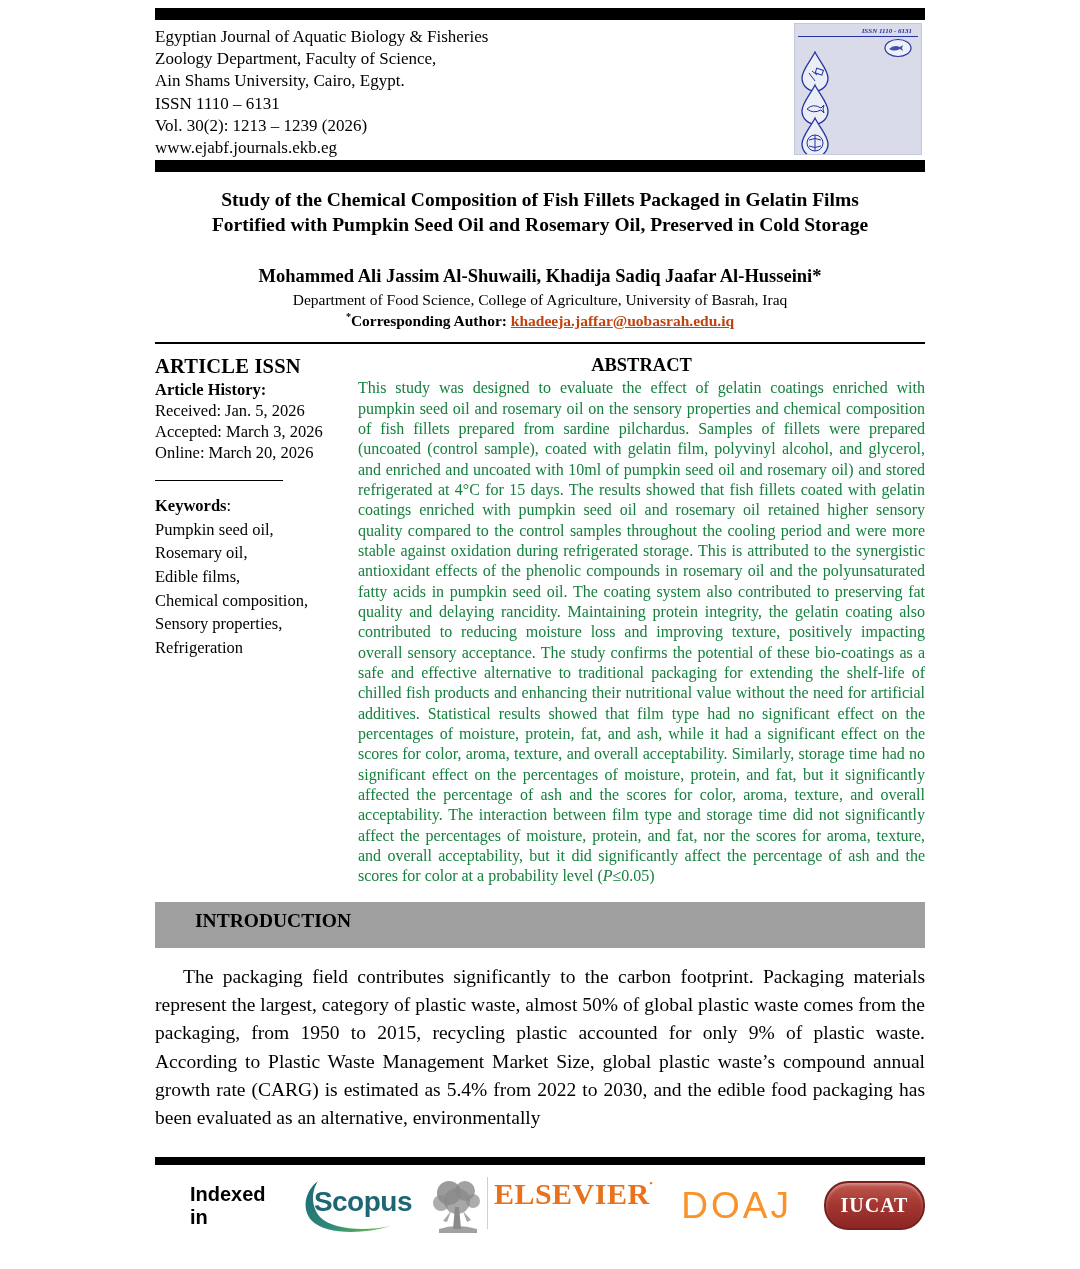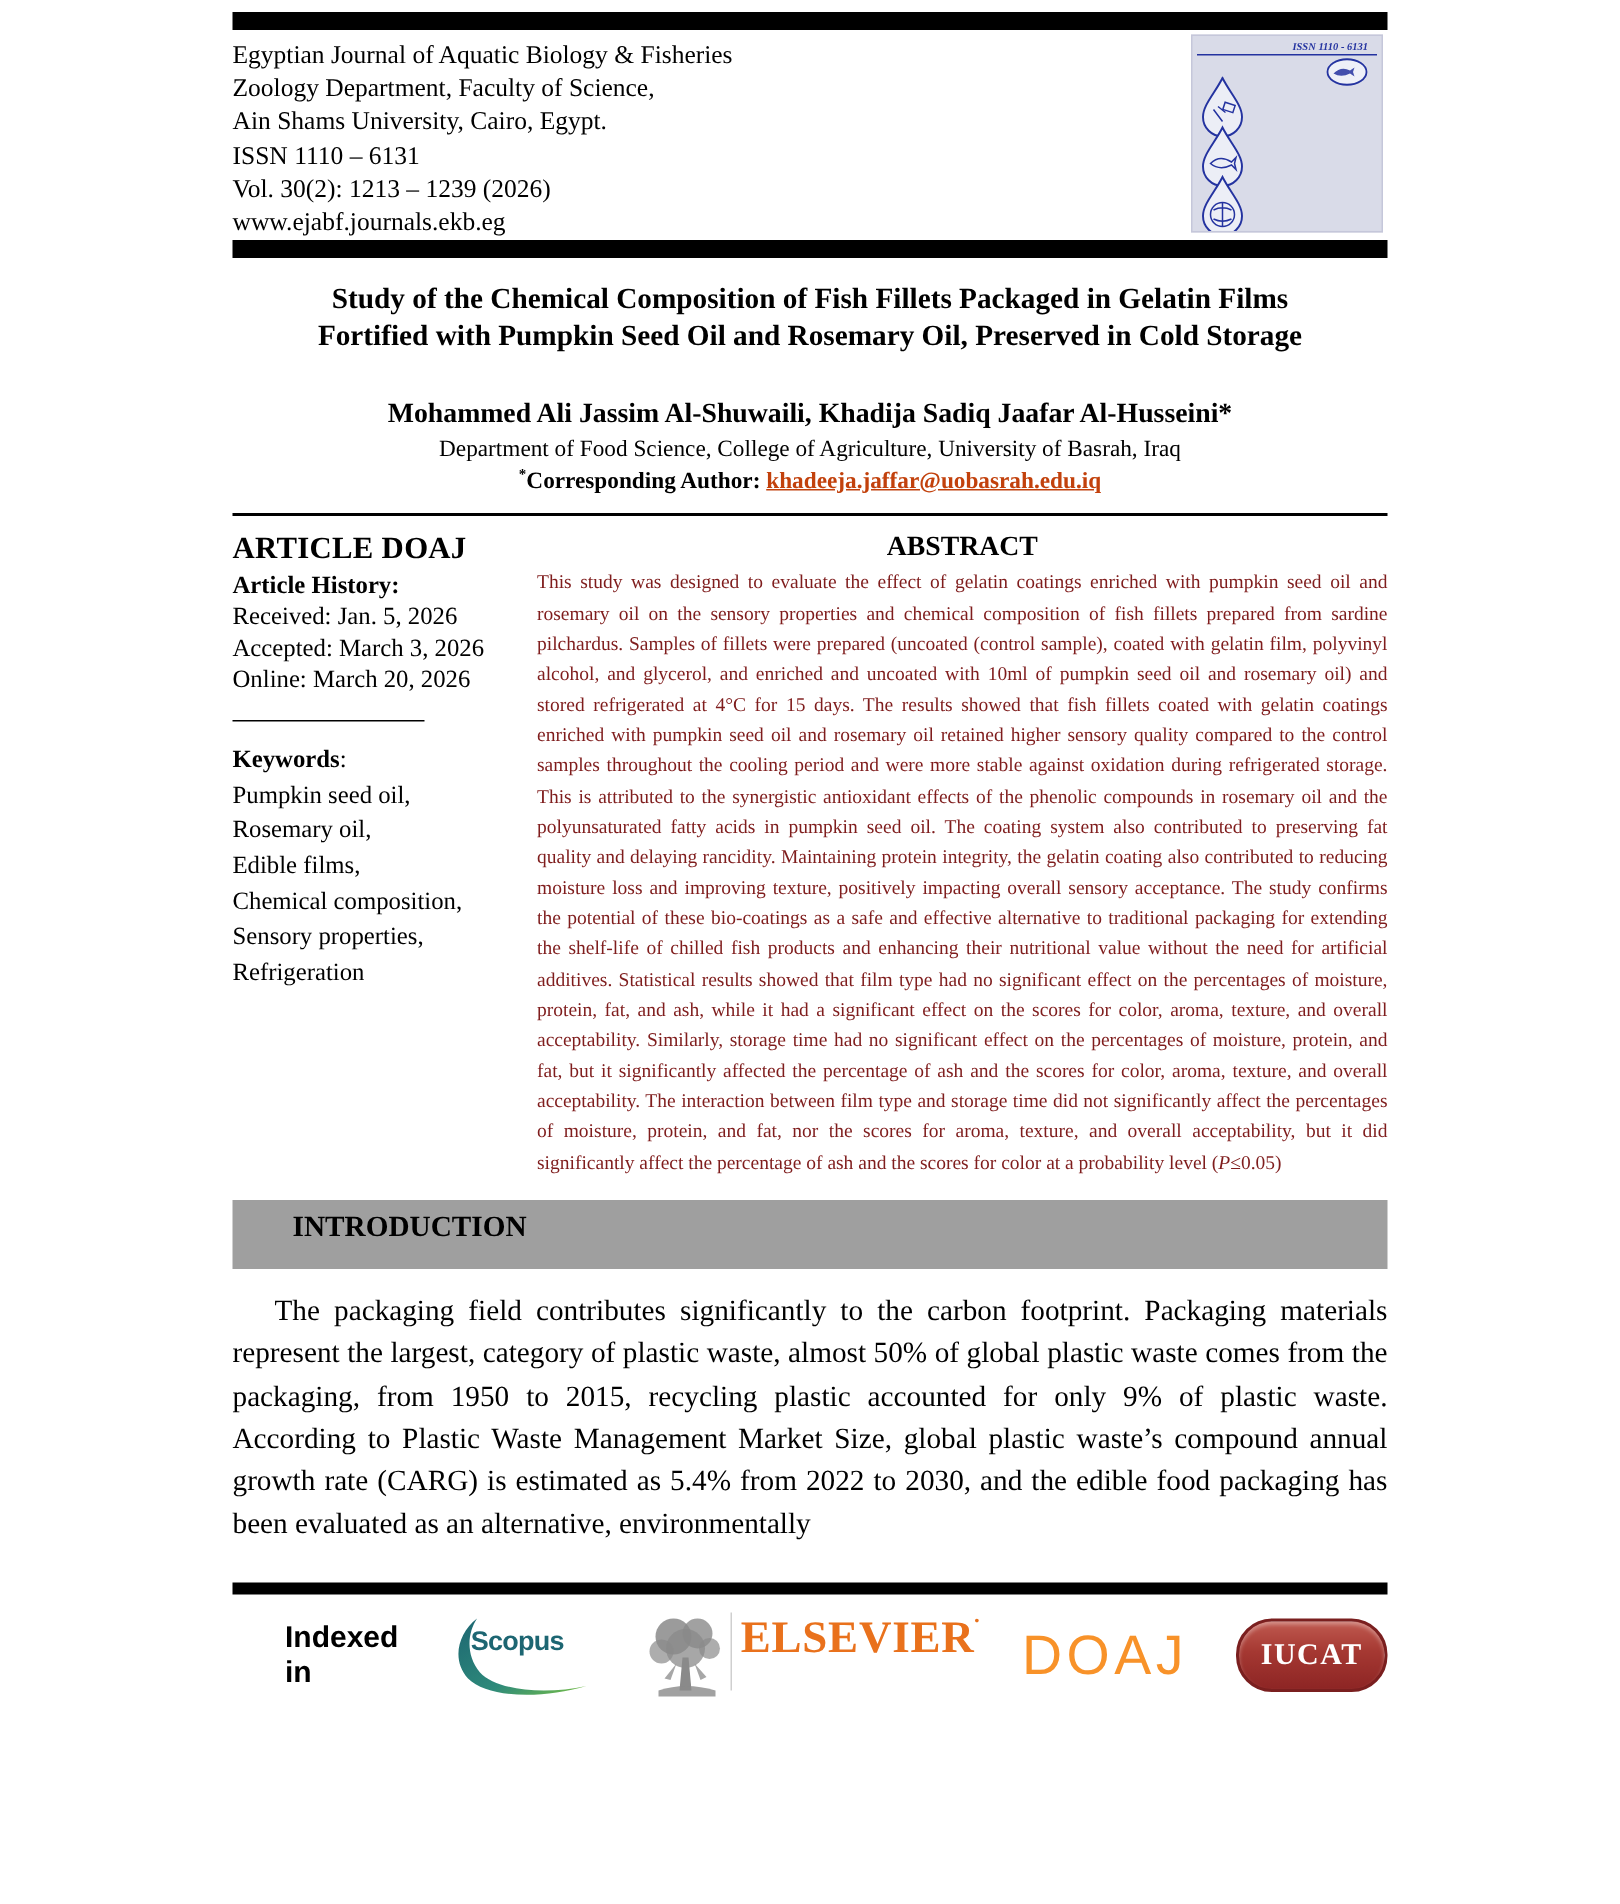--- a/index.html
+++ b/index.html
@@ -51,39 +51,39 @@
   .two-col { display: flex; margin-top: 11px; }
   .article-info { width: 190px; flex-shrink: 0; font-size: 16.5px; }
   .article-info h2 { font-size: 20.5px; margin: 0 0 1px 0; letter-spacing: 0.2px; }
   .ai-bold { font-weight: bold; }
   .history-line { line-height: 21px; }
   .info-sep { width: 128px; border-bottom: 1.5px solid #000; margin: 17px 0 13px 0; }
   .keywords-line { line-height: 23.6px; }
 
   .abstract { flex: 1; margin-left: 13px; }
   .abstract h2 { text-align: center; font-size: 18.5px; margin: 0 0 2px 0; }
-  .abstract p { margin: 0; font-size: 13px; line-height: 20.35px; text-align: justify; color: #7f1d1d; }
+  .abstract p { margin: 0; font-size: 16px; line-height: 20.35px; text-align: justify; color: #15803d; }
 
   .section-bar {
     margin-top: 15px; height: 46px; background: #9f9f9f;
     display: flex; align-items: center;
   }
   .section-bar span { font-weight: bold; font-size: 19.5px; padding-left: 40px; margin-top: -8px; }
 
   .intro { font-size: 19.5px; line-height: 28.3px; text-align: justify; text-indent: 28px; margin: 15px 0 0 0; }
 
   .footer-bar { height: 8px; background: #000; margin-top: 24px; }
   .footer-logos { display: flex; align-items: center; margin-top: 12px; padding-left: 35px; }
   .indexed { font-family: "Liberation Sans", sans-serif; font-weight: bold; font-size: 20px; }
 
   .scopus { position: relative; width: 102px; height: 58px; margin-left: 22px; flex-shrink: 0; }
   .scopus-text {
     position: absolute; left: 13px; top: 9px;
     font-family: "Liberation Sans", sans-serif; font-weight: bold;
-    font-size: 18px; color: #1d6672; letter-spacing: -0.5px;
+    font-size: 28px; color: #1d6672; letter-spacing: -0.5px;
   }
   .elsevier { display: flex; align-items: flex-start; margin-left: 26px; }
   .elsevier-divider { width: 1px; height: 52px; background: #cfcfcf; margin: 0 6px 0 2px; }
   .elsevier-text {
     font-family: "Liberation Serif", serif; font-weight: bold;
     font-size: 30px; color: #e9711c; letter-spacing: 0.5px;
   }
   .elsevier-mark { font-size: 9px; color: #e9711c; vertical-align: 18px; }
   .doaj {
     font-family: "Liberation Sans", sans-serif; font-size: 37px;
@@ -165,21 +165,21 @@
   <div class="authors">Mohammed Ali Jassim Al-Shuwaili, Khadija Sadiq Jaafar Al-Husseini*</div>
   <div class="affiliation">Department of Food Science, College of Agriculture, University of Basrah, Iraq</div>
   <div class="corresponding">
     <sup>*</sup><span>Corresponding Author: </span><a class="email">khadeeja.jaffar@uobasrah.edu.iq</a>
   </div>
 
   <hr class="rule">
 
   <div class="two-col">
     <aside class="article-info">
-      <h2>ARTICLE DOAJ</h2>
+      <h2>ARTICLE ISSN</h2>
       <div class="ai-bold history-line">Article History:</div>
       <div class="history-line">Received: Jan. 5, 2026</div>
       <div class="history-line">Accepted: March 3, 2026</div>
       <div class="history-line">Online: March 20, 2026</div>
       <div class="info-sep"></div>
       <div class="keywords-line"><span class="ai-bold">Keywords</span><span>:</span></div>
       <div class="keywords-line">Pumpkin seed oil,</div>
       <div class="keywords-line">Rosemary oil,</div>
       <div class="keywords-line">Edible films,</div>
       <div class="keywords-line">Chemical composition,</div>

